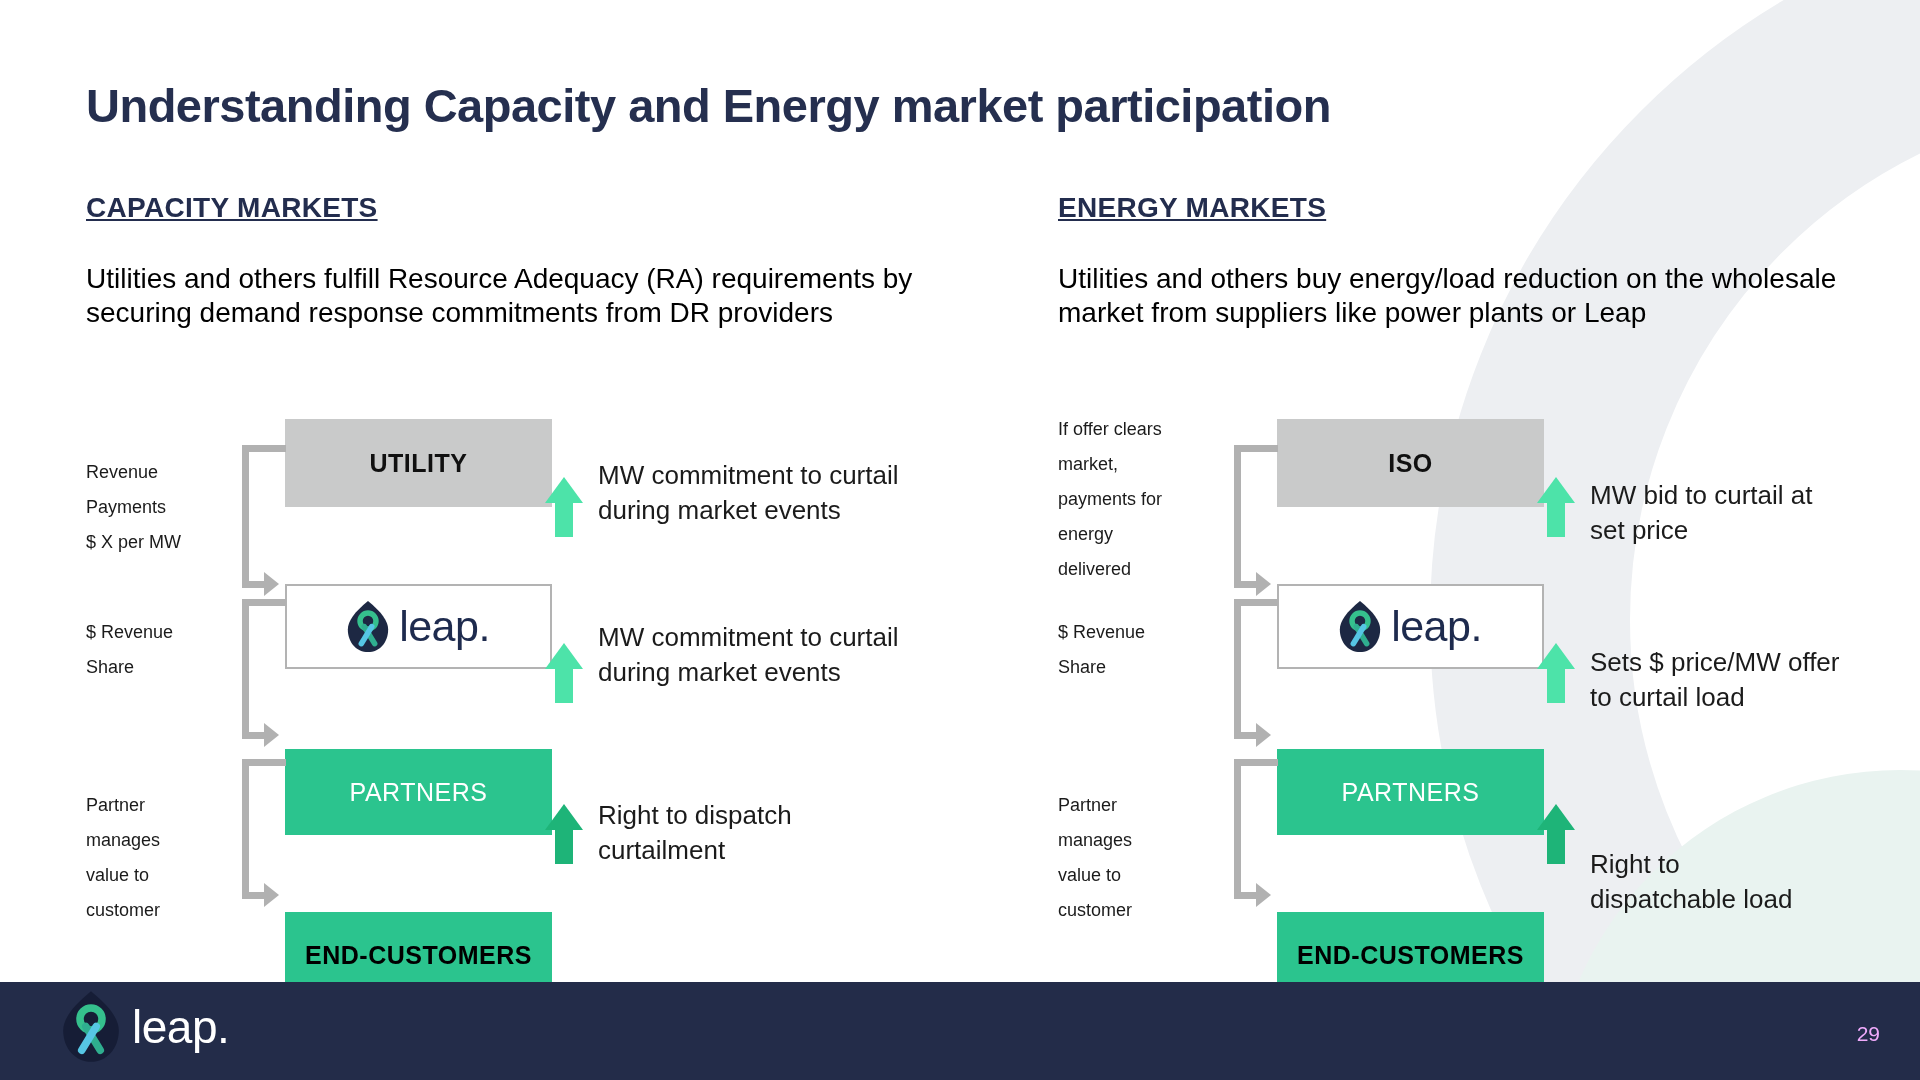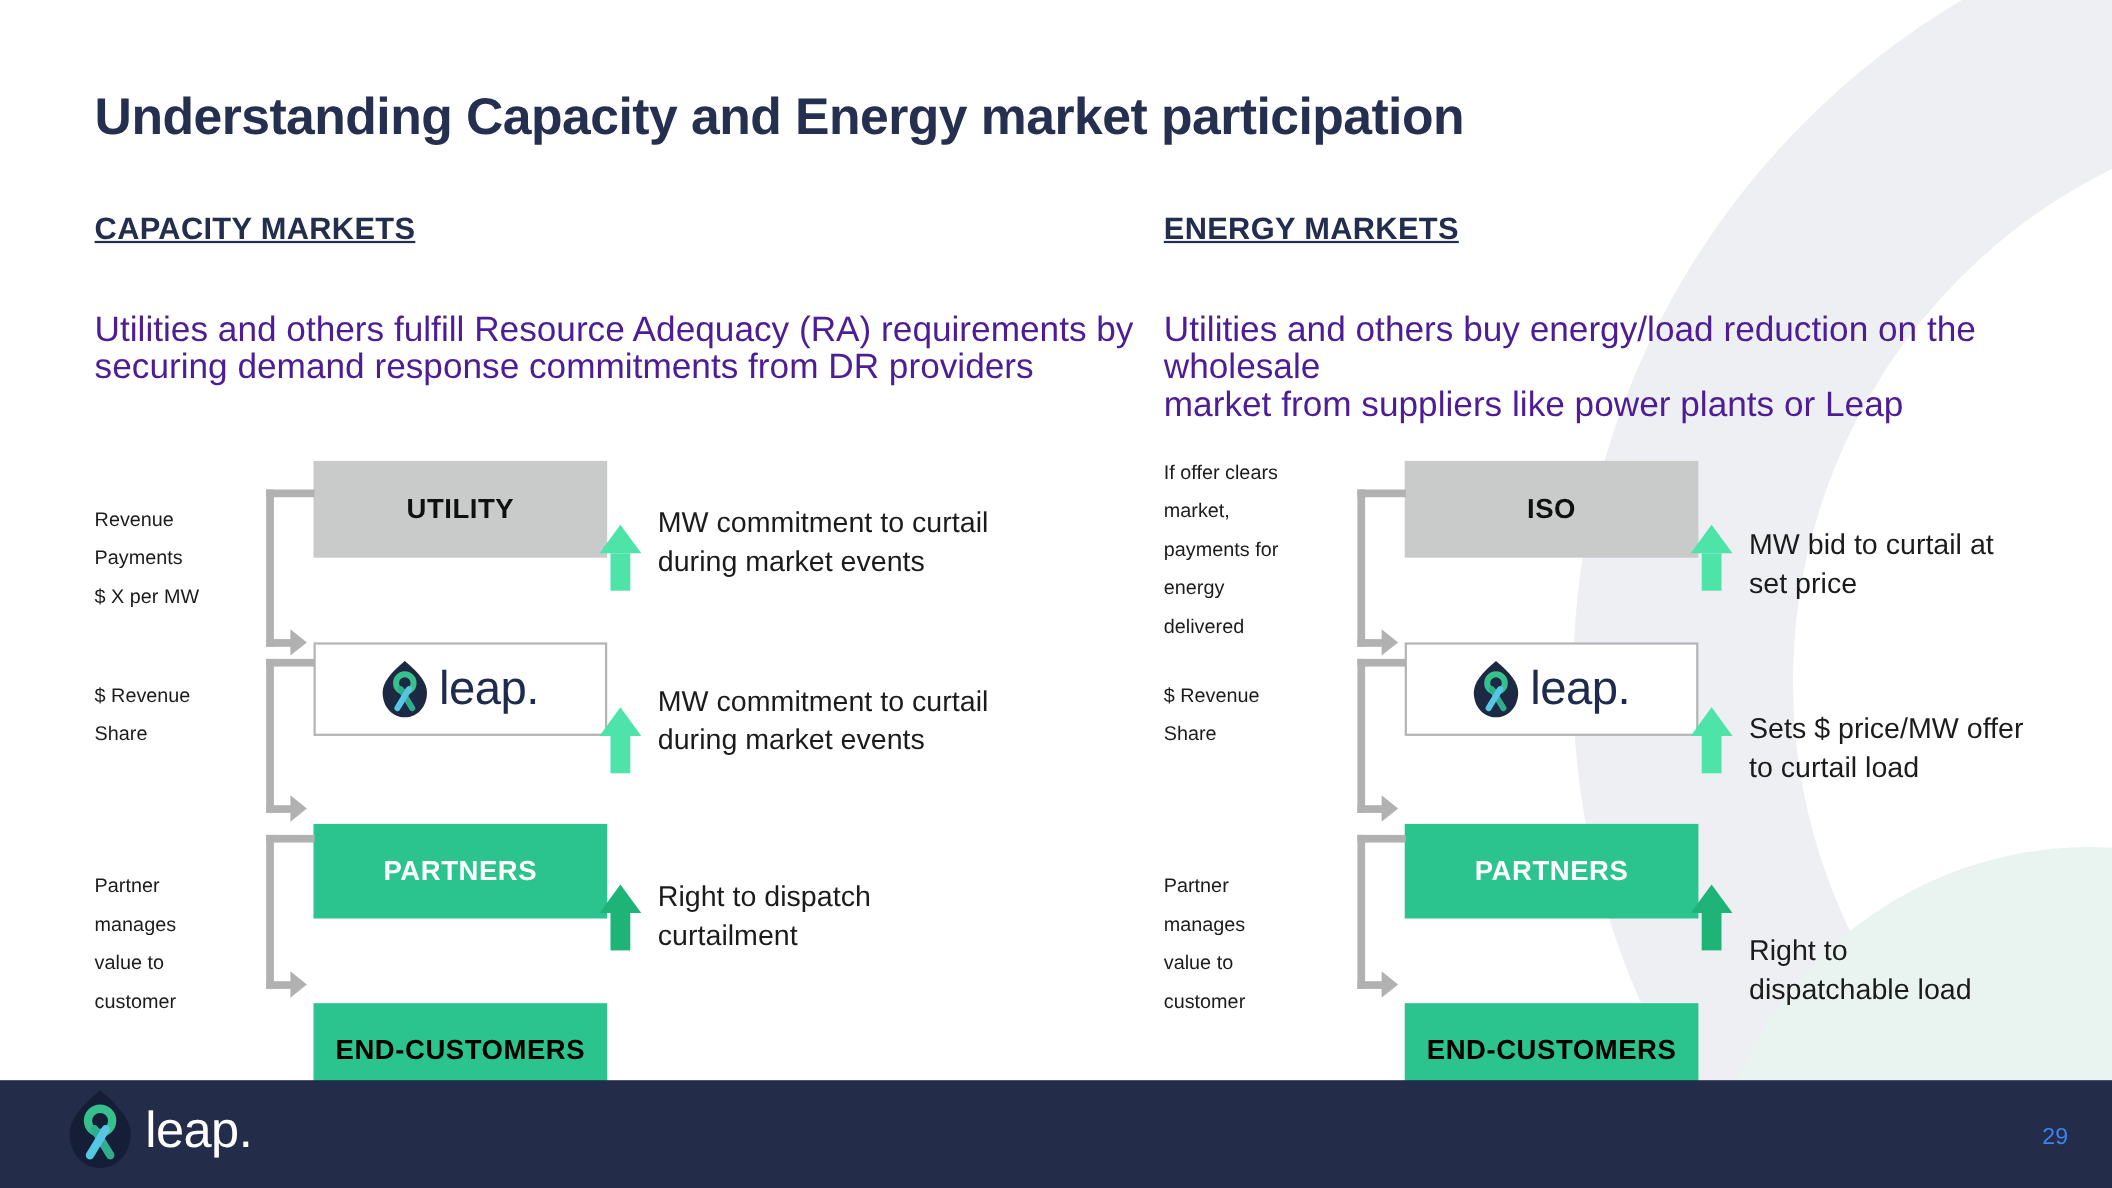--- a/index.html
+++ b/index.html
@@ -7,26 +7,26 @@
          font-family:"Liberation Sans", sans-serif;color:#1b1b1b;}
   .layer{position:absolute;inset:0;z-index:1;}
   
   .watermark{position:absolute;top:0;right:0;z-index:0;}
   
   .page-title{position:absolute;left:86px;top:78px;font-size:47px;font-weight:700;color:#252f4f;letter-spacing:-0.5px;}
   
   .col-a{--bx:0px;--lx:0px;}
   .col-b{--bx:992px;--lx:972px;}
   .section-heading{position:absolute;left:calc(86px + var(--lx));top:192px;font-size:28px;font-weight:700;color:#232d4e;letter-spacing:0.3px;text-decoration:underline;}
-  .section-desc{position:absolute;left:calc(86px + var(--lx));top:282px;font-size:32px;line-height:34px;color:#4c1d95;white-space:pre-line;}
+  .section-desc{position:absolute;left:calc(86px + var(--lx));top:262px;font-size:28px;line-height:34px;color:#000000;white-space:pre-line;}
   
   .dbox{position:absolute;left:calc(285px + var(--bx));width:267px;display:flex;align-items:center;justify-content:center;box-sizing:border-box;margin-top:39px;}
   .box-top{top:380px;height:88px;background:#c9caca;color:#101010;font-weight:700;font-size:25px;letter-spacing:0.5px;}
   .box-leap{top:545px;height:85px;background:#ffffff;border:2px solid #b3b3b3;}
-  .box-partners{top:710px;height:86px;background:#2bc48e;color:#ffffff;font-weight:700;font-size:25px;letter-spacing:0.5px;}
+  .box-partners{top:710px;height:86px;background:#2bc48e;color:#ffffff;font-weight:400;font-size:25px;letter-spacing:0.5px;}
   .box-customers{top:873px;height:87px;background:#2bc48e;color:#000000;font-weight:700;font-size:25px;letter-spacing:0.5px;}
   .leap-lockup{display:flex;align-items:center;gap:10px;}
   .leap-word{font-size:43px;font-weight:500;color:#1e2b4e;letter-spacing:-0.5px;}
   
   .side-label{position:absolute;left:calc(86px + var(--lx));font-size:18px;line-height:35px;white-space:pre-line;}
   .arrow-label{position:absolute;left:calc(598px + var(--bx));font-size:26px;line-height:35px;white-space:pre-line;}
   
   .conn div{position:absolute;background:#b1b1b1;}
   .conn .h1{left:calc(242px + var(--bx));width:44px;height:7px;}
   .conn .v{left:calc(242px + var(--bx));width:7px;}
@@ -40,21 +40,21 @@
   .up-arrow{position:absolute;left:calc(545px + var(--bx));width:38px;display:flex;flex-direction:column;align-items:center;}
   .up-arrow .head{width:0;height:0;border-left:19px solid transparent;border-right:19px solid transparent;border-bottom:26px solid var(--c);}
   .up-arrow .stem{width:18px;height:34px;background:var(--c);}
   .mint{--c:#4de3a9;}
   .deep{--c:#1eb478;}
   .ua1{top:477px}.ua2{top:643px}.ua3{top:804px}
   
   .footer{position:absolute;left:0;top:982px;width:1920px;height:98px;background:#232c49;z-index:2;}
   .footer-lockup{position:absolute;left:62px;top:8px;display:flex;align-items:center;gap:12px;}
   .footer-word{font-size:46px;font-weight:500;color:#ffffff;letter-spacing:-0.5px;}
-  .page-num{position:absolute;right:40px;top:40px;font-size:21px;color:#3b82f6;}
+  .page-num{position:absolute;right:40px;top:40px;font-size:21px;color:#f0abfc;}
 </style>
 </head>
 <body>
 
 <div class="slide">
 
   <svg class="watermark" width="520" height="1080" viewBox="0 0 520 1080">
     <circle cx="750" cy="620" r="620" fill="none" stroke="#edeff2" stroke-width="200"></circle>
     <circle cx="500" cy="1120" r="350" fill="#e9f3f0"></circle>
   </svg>

